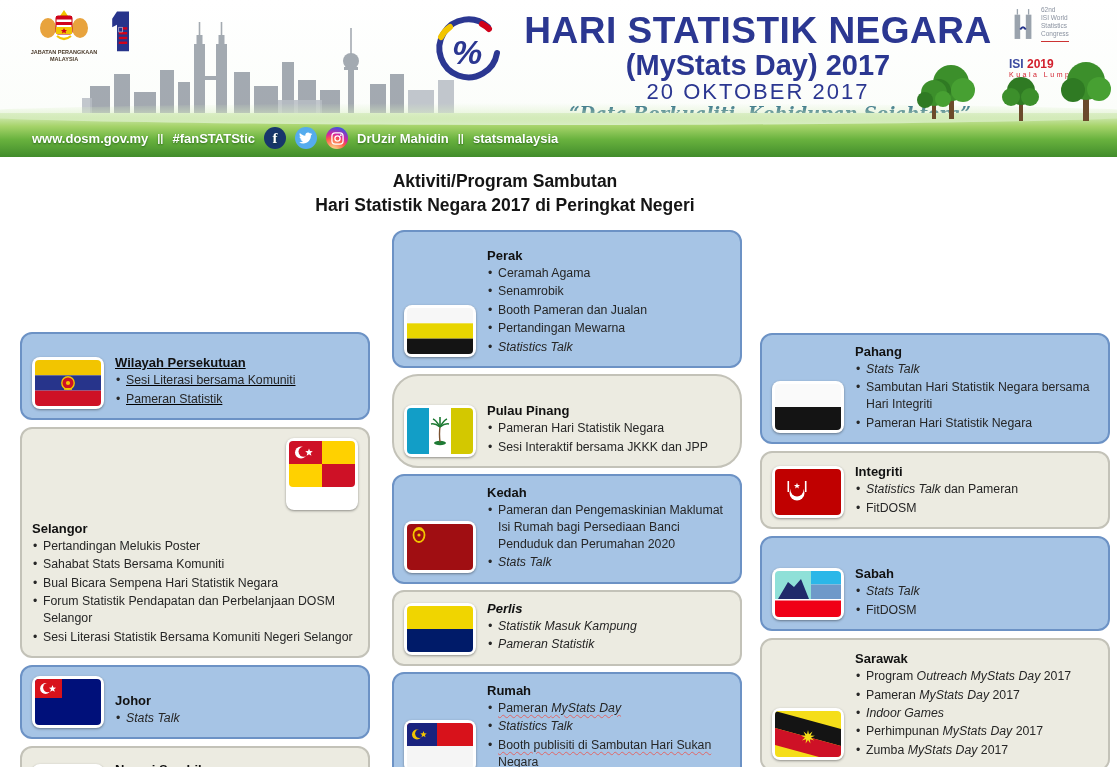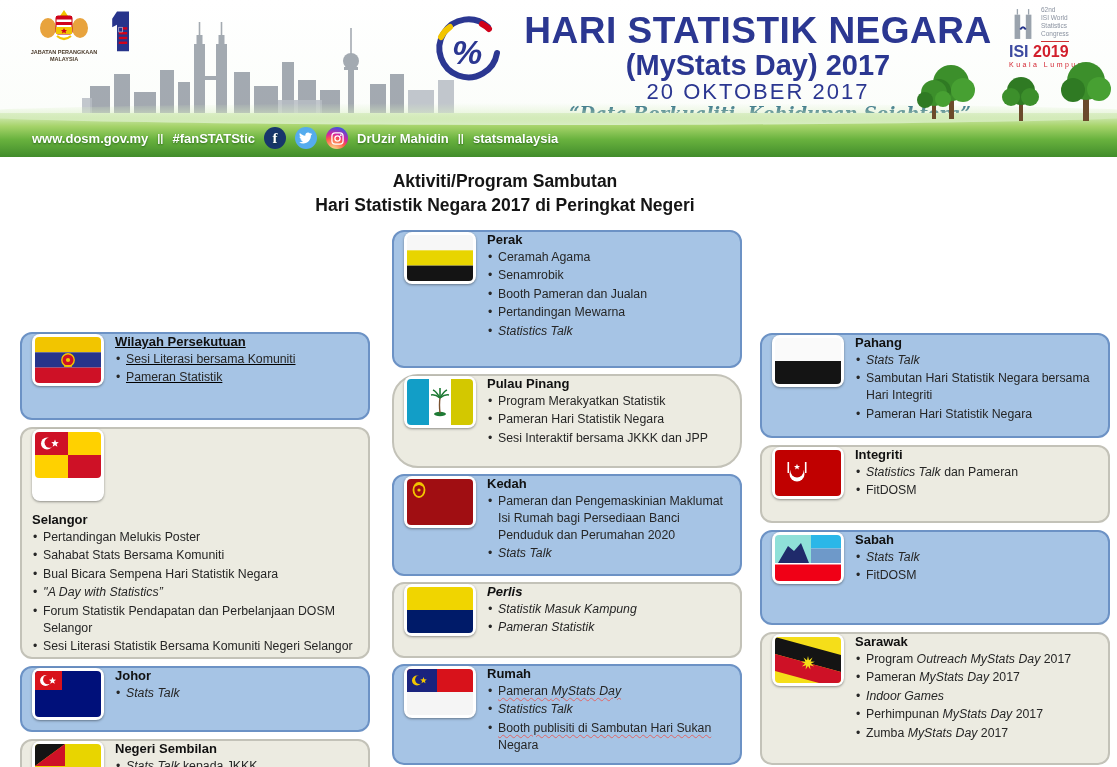--- a/index.html
+++ b/index.html
@@ -27,21 +27,21 @@
 .t3{font-size:22px;font-weight:normal;letter-spacing:2px}
 .tagline{position:absolute;left:520px;top:104px;width:500px;text-align:center;color:#2A6B84;
   font-family:"DejaVu Serif",serif;font-style:italic;font-weight:bold;
   text-shadow:0 0 2px #fff,0 0 3px #fff,0 0 4px #fff;line-height:1.15}
 .tg1{font-size:18px}
 .tg2{font-size:16px}
 
 .isi{position:absolute;right:6px;top:6px;width:102px}
 .isi-top{display:flex;gap:4px;align-items:flex-start}
 .isi-congress{font-size:6.5px;color:#8a92a0;line-height:1.25;white-space:pre-line;border-bottom:1px solid #c33;padding-bottom:2px}
-.isi-main{font-size:16px;font-weight:bold;margin-top:1px}
+.isi-main{font-size:12px;font-weight:bold;margin-top:15px}
 .isi-main .b{color:#3c4aa0}
 .isi-main .r{color:#d21f2c}
 .isi-city{font-size:7px;color:#d21f2c;letter-spacing:2.5px}
 
 .footer-strip{position:absolute;left:32px;bottom:8px;display:flex;align-items:center;gap:9px;
   color:#fff;font-weight:bold;font-size:13px;text-shadow:0 1px 2px rgba(0,60,0,.55)}
 .sep{font-size:11px;opacity:.95}
 .soc{width:22px;height:22px;border-radius:50%;display:flex;align-items:center;justify-content:center;flex:0 0 auto}
 .fb{background:#17366b;color:#fff;font-family:"Liberation Serif",serif;font-weight:bold;font-size:15px}
 .tw{background:#55ACEE}
@@ -50,21 +50,21 @@
 
 .heading{position:absolute;left:0;top:170px;width:1010px;text-align:center;color:#151515;
   font-weight:bold;font-size:17.5px;line-height:1.35}
 
 
 .col{position:absolute;width:350px;display:flex;flex-direction:column}
 #col-left{left:20px;top:332px;gap:7px}
 #col-mid{left:392px;top:230px;gap:6px}
 #col-right{left:760px;top:333px;gap:7px}
 
-.card{display:flex;align-items:flex-start;gap:11px;padding:0 10px;border-radius:12px}
+.card{display:flex;align-items:flex-end;gap:11px;padding:9px 10px;border-radius:12px}
 .card.blue{background:#A6C4E5;border:2.5px solid #6C92C5}
 .card.beige{background:#ECEBE1;border:2.5px solid #C3C2B8}
 .flag{flex:0 0 72px;background:#fff;border-radius:8px;padding:3px;box-shadow:0 1px 2.5px rgba(0,0,0,.4)}
 .flag svg{display:block;width:66px;height:46px;border-radius:4px}
 .content{flex:1;min-width:0}
 .title{font-weight:bold;font-size:13px;color:#111;margin-bottom:2px}
 .content ul{list-style:none}
 .content li{font-size:12.3px;color:#262626;line-height:1.38;margin:1.5px 0;padding-left:11px;position:relative}
 .content li::before{content:"\2022";position:absolute;left:1px;top:0;color:#262626}
 .it{font-style:italic}
@@ -261,21 +261,20 @@
           <circle cx="14.7" cy="10.6" r="5.2" fill="#CE1126"></circle>
           <polygon points="0,-4 1,-1.4 3.8,-1.2 1.6,0.5 2.4,3.2 0,1.7 -2.4,3.2 -1.6,0.5 -3.8,-1.2 -1,-1.4" transform="translate(20,11.5)" fill="#fff"></polygon>
         </svg>
       </div>
       <div class="content">
         <div class="title">Selangor</div>
         <ul>
           <li><span>Pertandingan Melukis Poster</span></li>
           <li><span>Sahabat Stats Bersama Komuniti</span></li>
           <li><span>Bual Bicara Sempena Hari Statistik Negara</span></li>
-          <li><span class="it">''A Day with Statistics”</span></li>
           <li><span>Forum Statistik Pendapatan dan Perbelanjaan DOSM Selangor</span></li>
           <li><span>Sesi Literasi Statistik Bersama Komuniti Negeri Selangor</span></li>
         </ul>
       </div>
     </div>
     <div class="card blue" style="min-height: 66px;">
       <div class="flag">
         <svg viewBox="0 0 66 46">
           <rect width="66" height="46" fill="#00107A"></rect>
           <rect width="27" height="19" fill="#D8121B"></rect>
@@ -341,21 +340,20 @@
             <path d="M33 19 Q38 15 42 16"></path>
             <path d="M33 19 Q29 12 26 11"></path>
             <path d="M33 19 Q37 12 40 11"></path>
             <path d="M33 19 Q33 11 33 9"></path>
           </g>
         </svg>
       </div>
       <div class="content">
         <div class="title">Pulau Pinang</div>
         <ul>
-          <li><span>Program Merakyatkan Statistik</span></li>
           <li><span>Pameran Hari Statistik Negara</span></li>
           <li><span>Sesi Interaktif bersama JKKK dan JPP</span></li>
         </ul>
       </div>
     </div>
     <div class="card blue" style="min-height: 102px;">
       <div class="flag">
         <svg viewBox="0 0 66 46">
           <rect width="66" height="46" fill="#A00E12"></rect>
           <ellipse cx="12" cy="11" rx="5.5" ry="7" fill="none" stroke="#F2C500" stroke-width="1.8"></ellipse>

